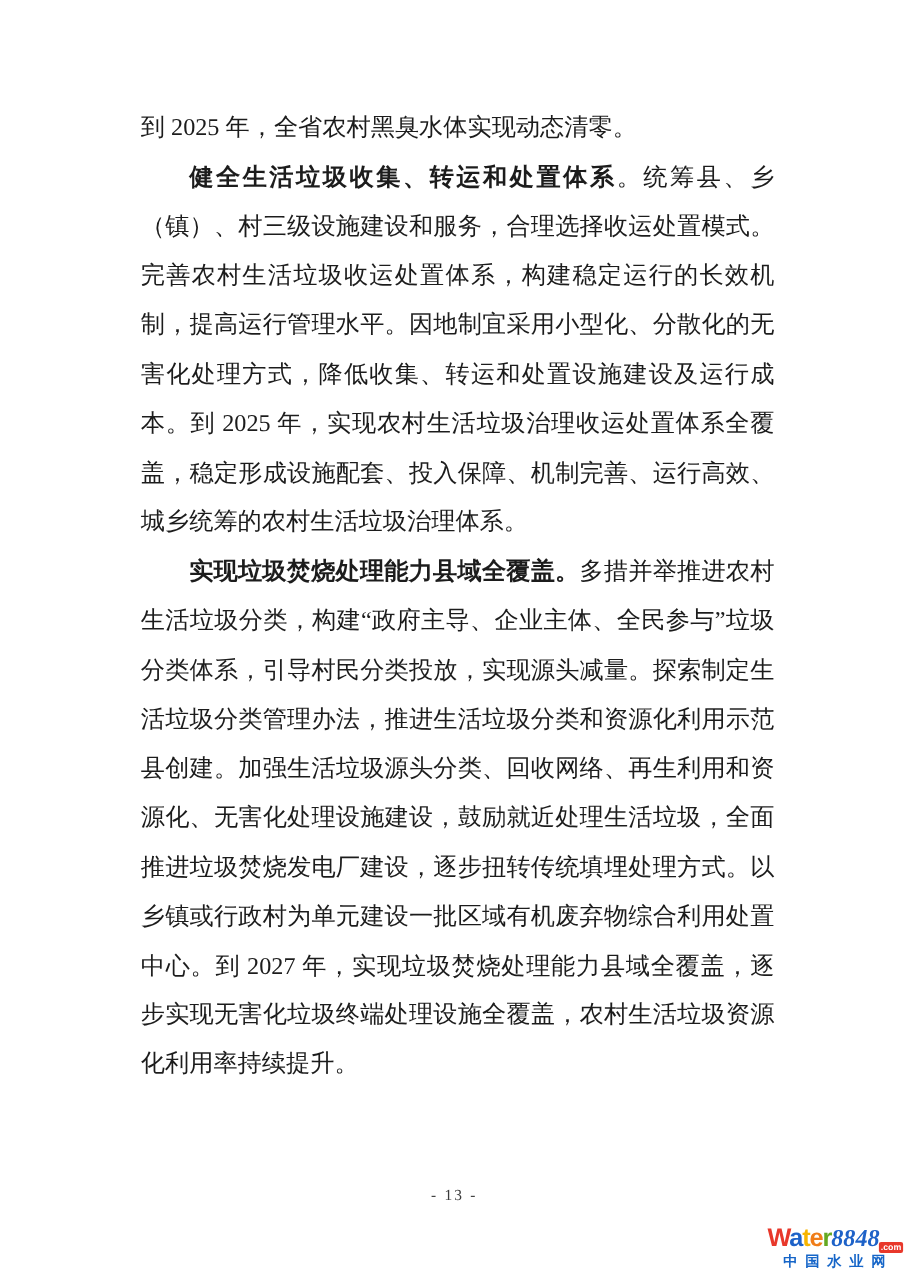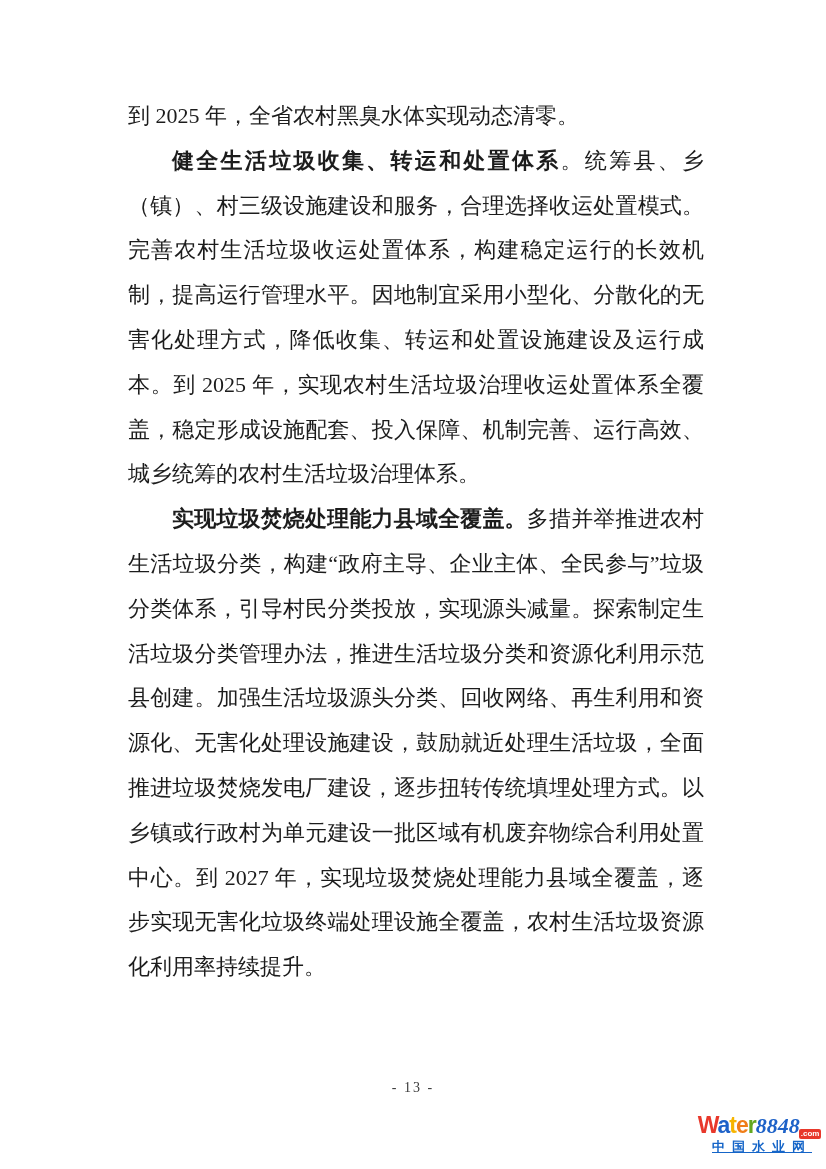--- a/index.html
+++ b/index.html
@@ -77,21 +77,20 @@
     left: -1px;
   }
   .brand-sub {
     margin-top: 3px;
     font-family: "Liberation Sans", "DejaVu Sans", sans-serif;
     font-size: 13px;
     font-weight: 700;
     letter-spacing: 7px;
     text-indent: 4px;
     white-space: nowrap;
-    text-decoration: underline;
   }
 </style>
 </head>
 <body>
 
 <main class="page">
 
   <section class="body-text">
 
     <p class="para"><span>到 2025 年，全省农村黑臭水体实现动态清零。</span></p>

